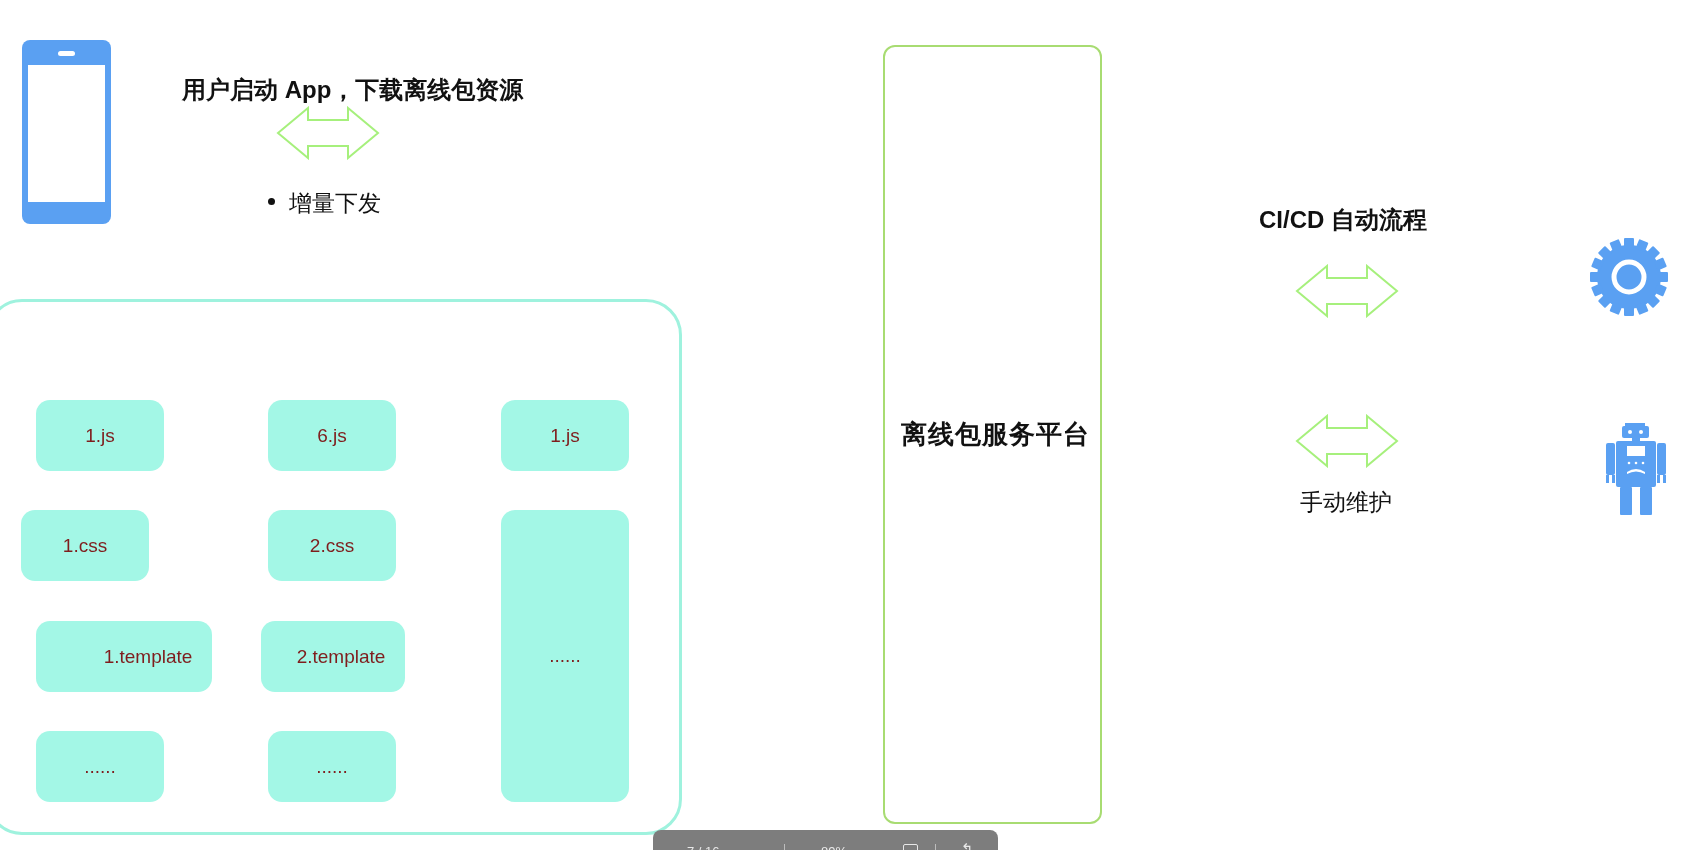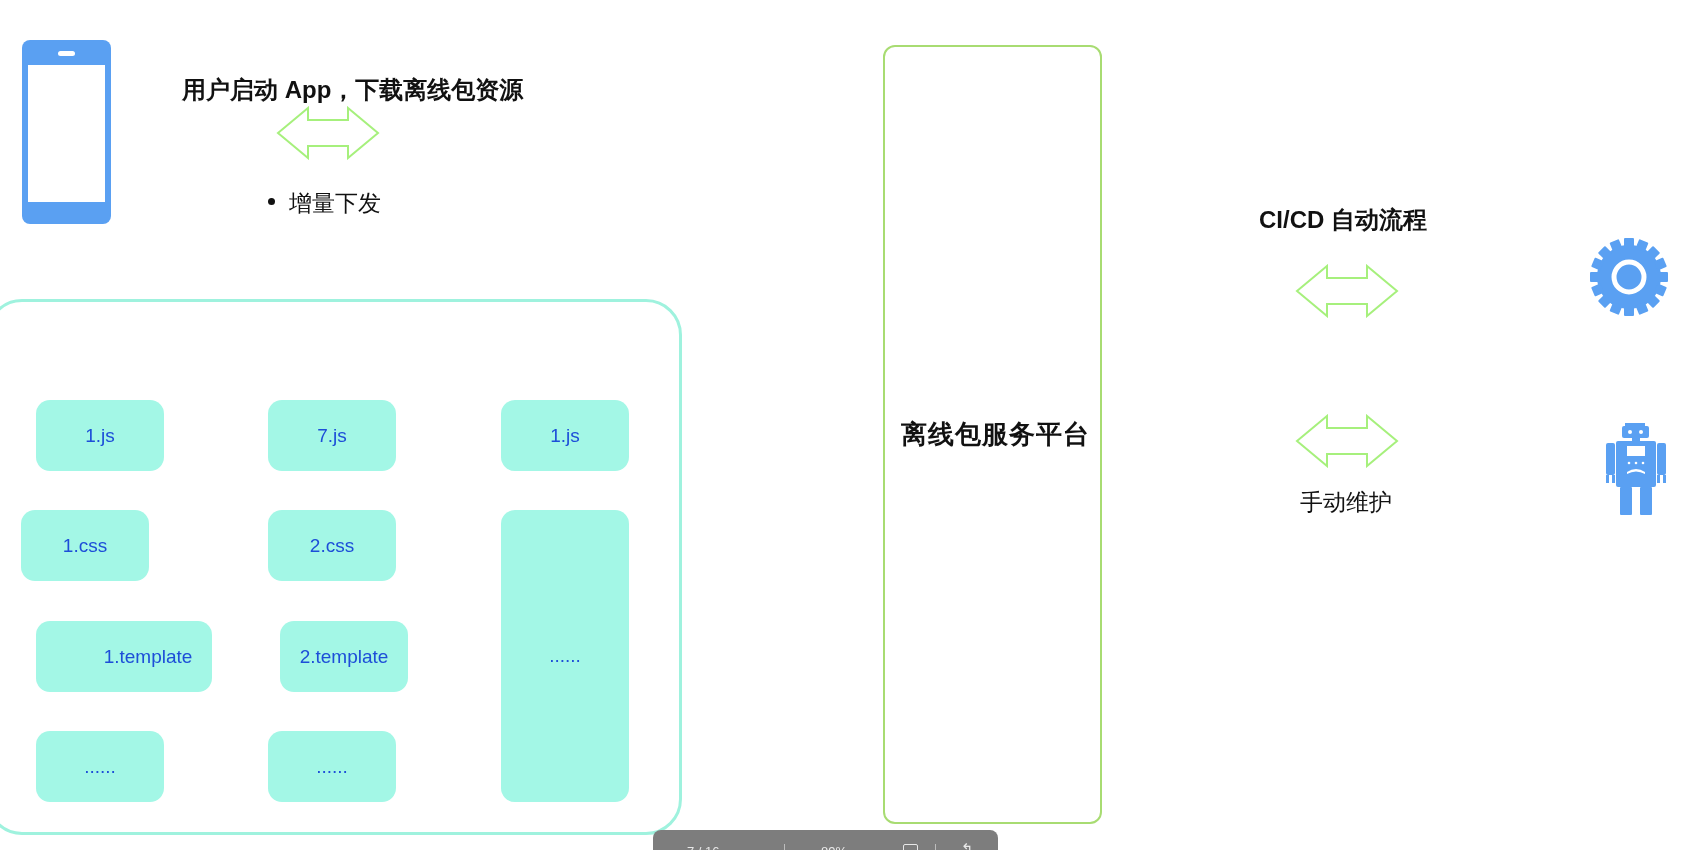--- a/index.html
+++ b/index.html
@@ -33,21 +33,21 @@
 
     
     .container {
       left: -14px; top: 299px; width: 696px; height: 536px;
       border: 3px solid #9ff2de; border-radius: 36px; box-sizing: border-box;
     }
     .file-box {
       position: absolute; width: 128px; height: 71px;
       background: #a3f7e6; border-radius: 14px;
       display: flex; align-items: center; justify-content: center;
-      font-size: 19px; color: #1d4ed8;
+      font-size: 19px; color: #7f1d1d;
     }
     .file-box.tall { height: 292px; }
 
     
     .platform {
       left: 883px; top: 45px; width: 219px; height: 779px;
       border: 2px solid #a8dc72; border-radius: 12px; box-sizing: border-box;
       display: flex; align-items: center; justify-content: center; padding-left: 6px;
     }
     .platform span { font-size: 26px; font-weight: bold; letter-spacing: 1px; }
@@ -94,26 +94,26 @@
     <span>1.css</span>
   </div>
 <div class="abs file-box" style="left:36px; top:621px;padding-left:48px;">
     <span>1.template</span>
   </div>
 <div class="abs file-box" style="left:36px; top:731px;">
     <span>......</span>
   </div>
 
 <div class="abs file-box" style="left:268px; top:400px;">
-    <span>7.js</span>
+    <span>6.js</span>
   </div>
 <div class="abs file-box" style="left:268px; top:510px;">
     <span>2.css</span>
   </div>
-<div class="abs file-box" style="left:280px; top:621px;">
+<div class="abs file-box" style="left:261px; top:621px;padding-left:16px;">
     <span>2.template</span>
   </div>
 <div class="abs file-box" style="left:268px; top:731px;">
     <span>......</span>
   </div>
 
 <div class="abs file-box" style="left:501px; top:400px;">
     <span>1.js</span>
   </div>
 <div class="abs file-box tall" style="left:501px; top:510px;">

